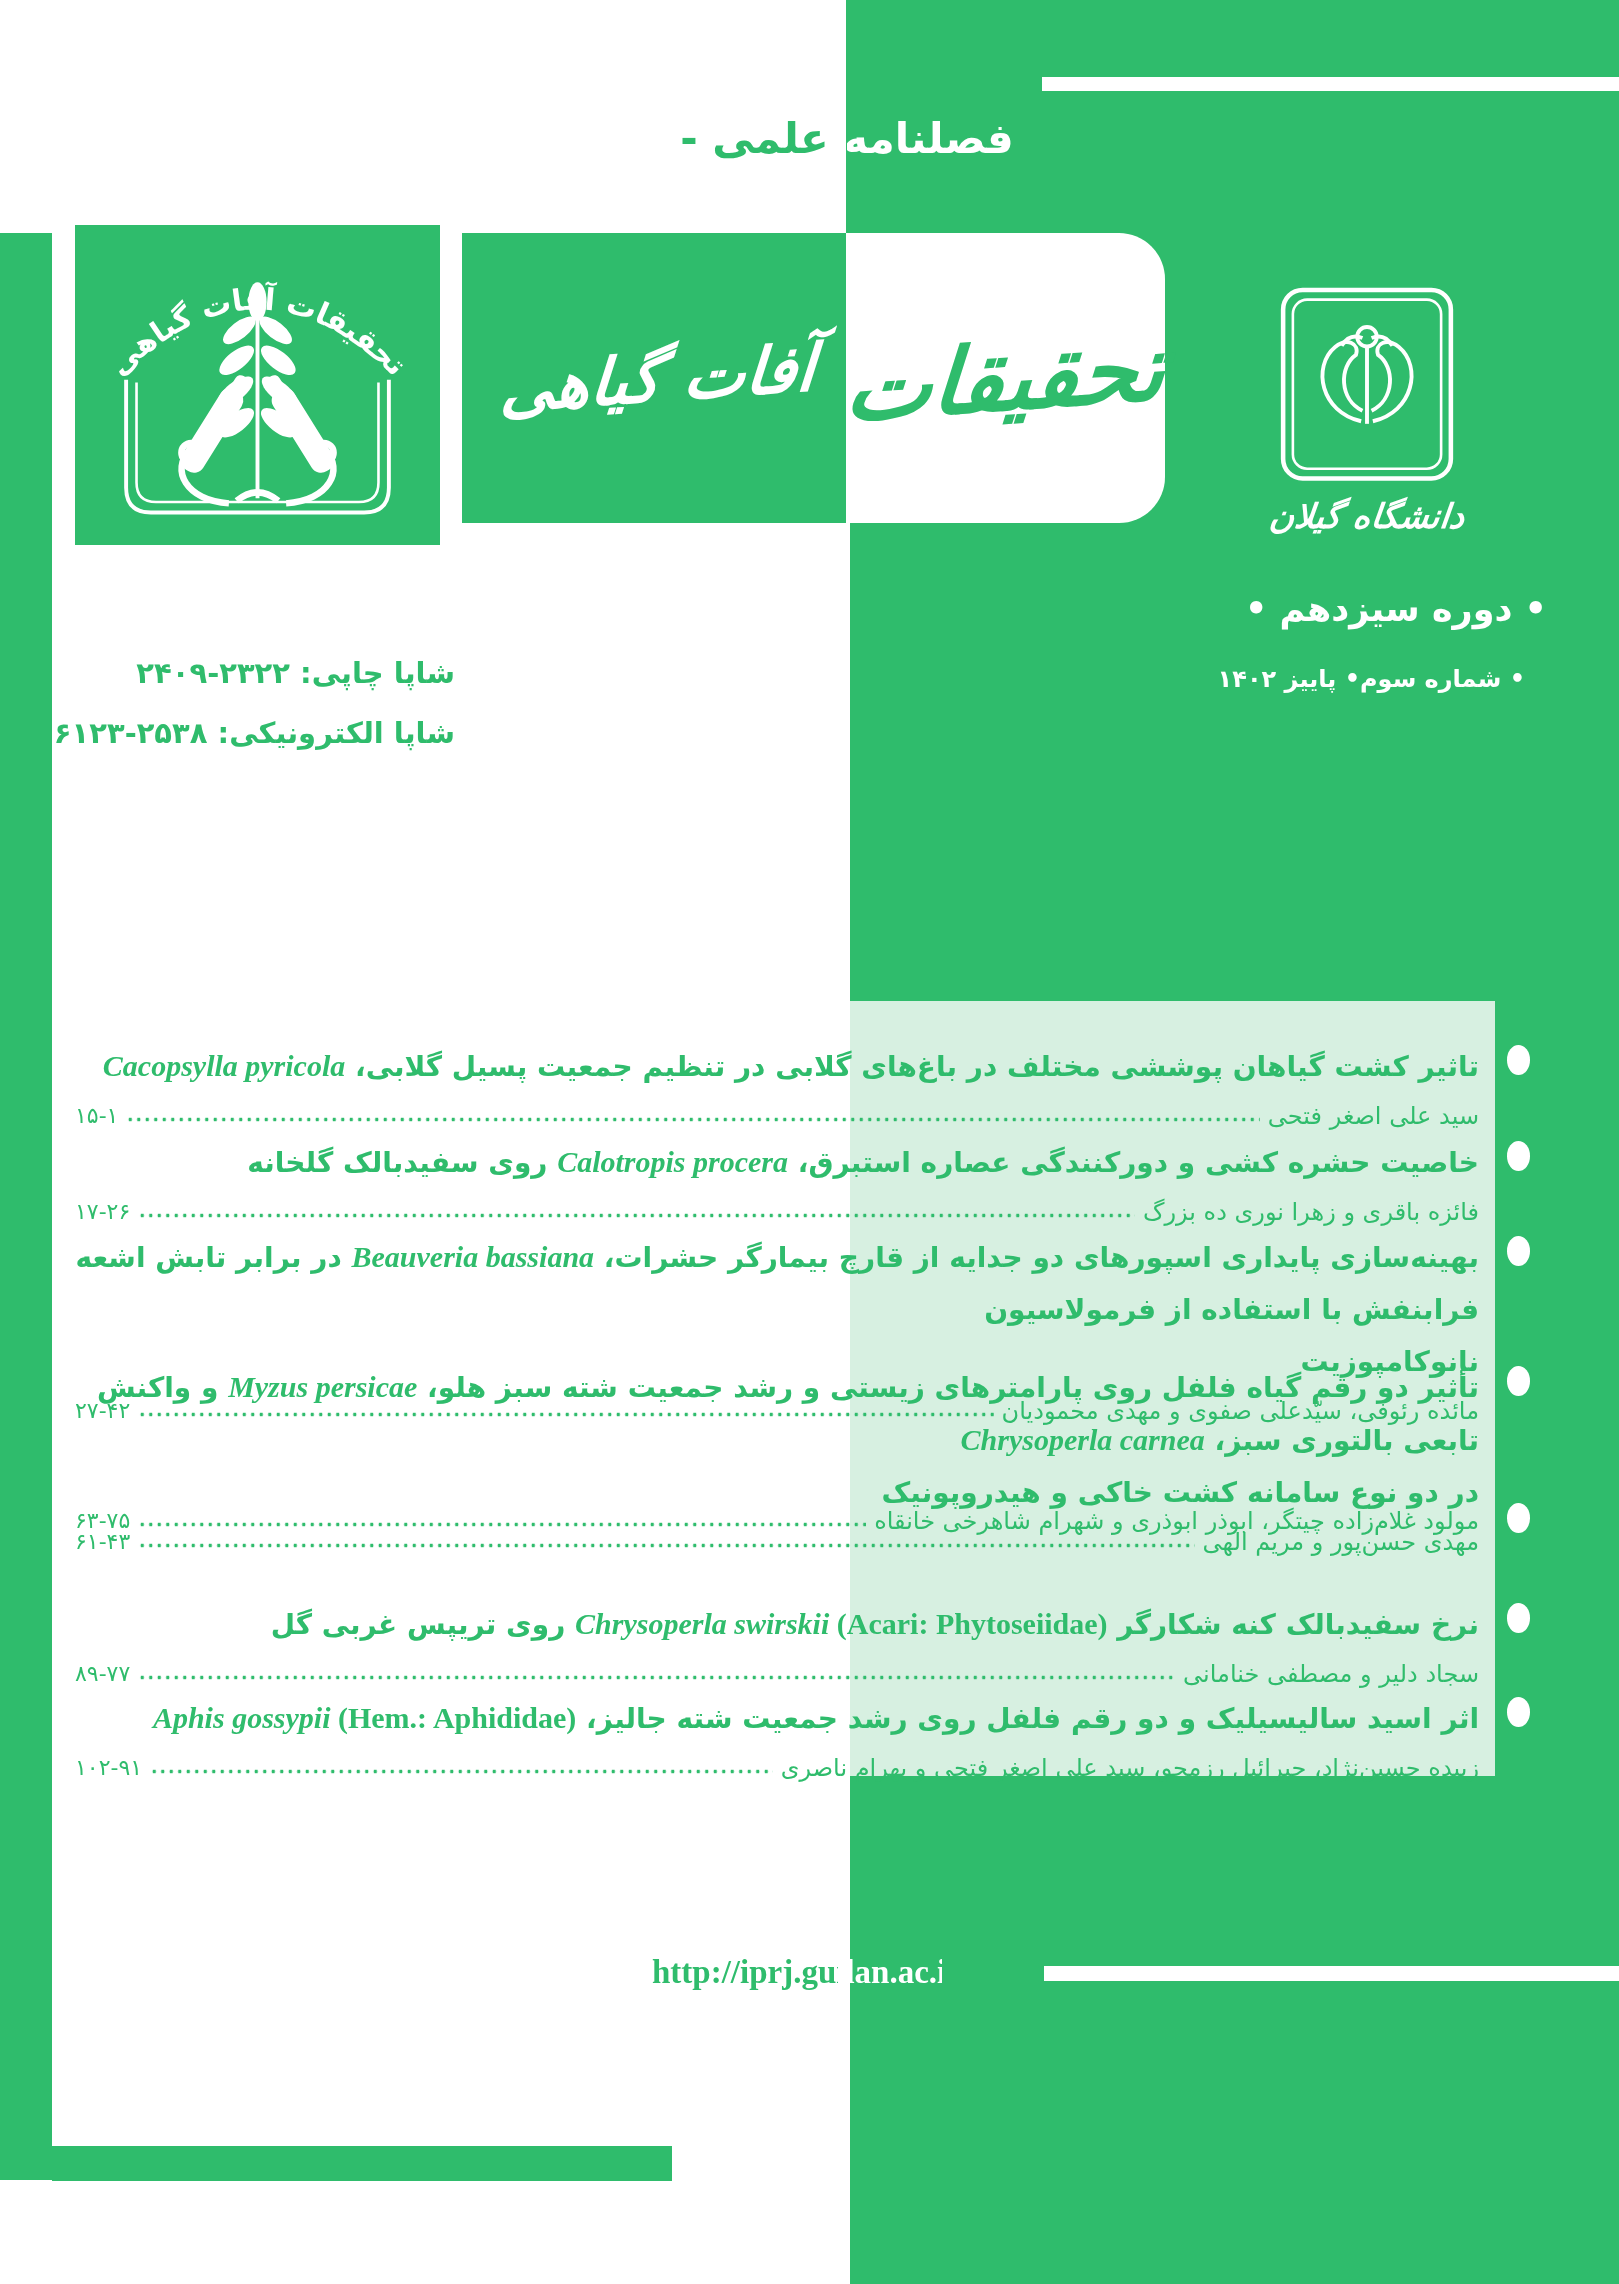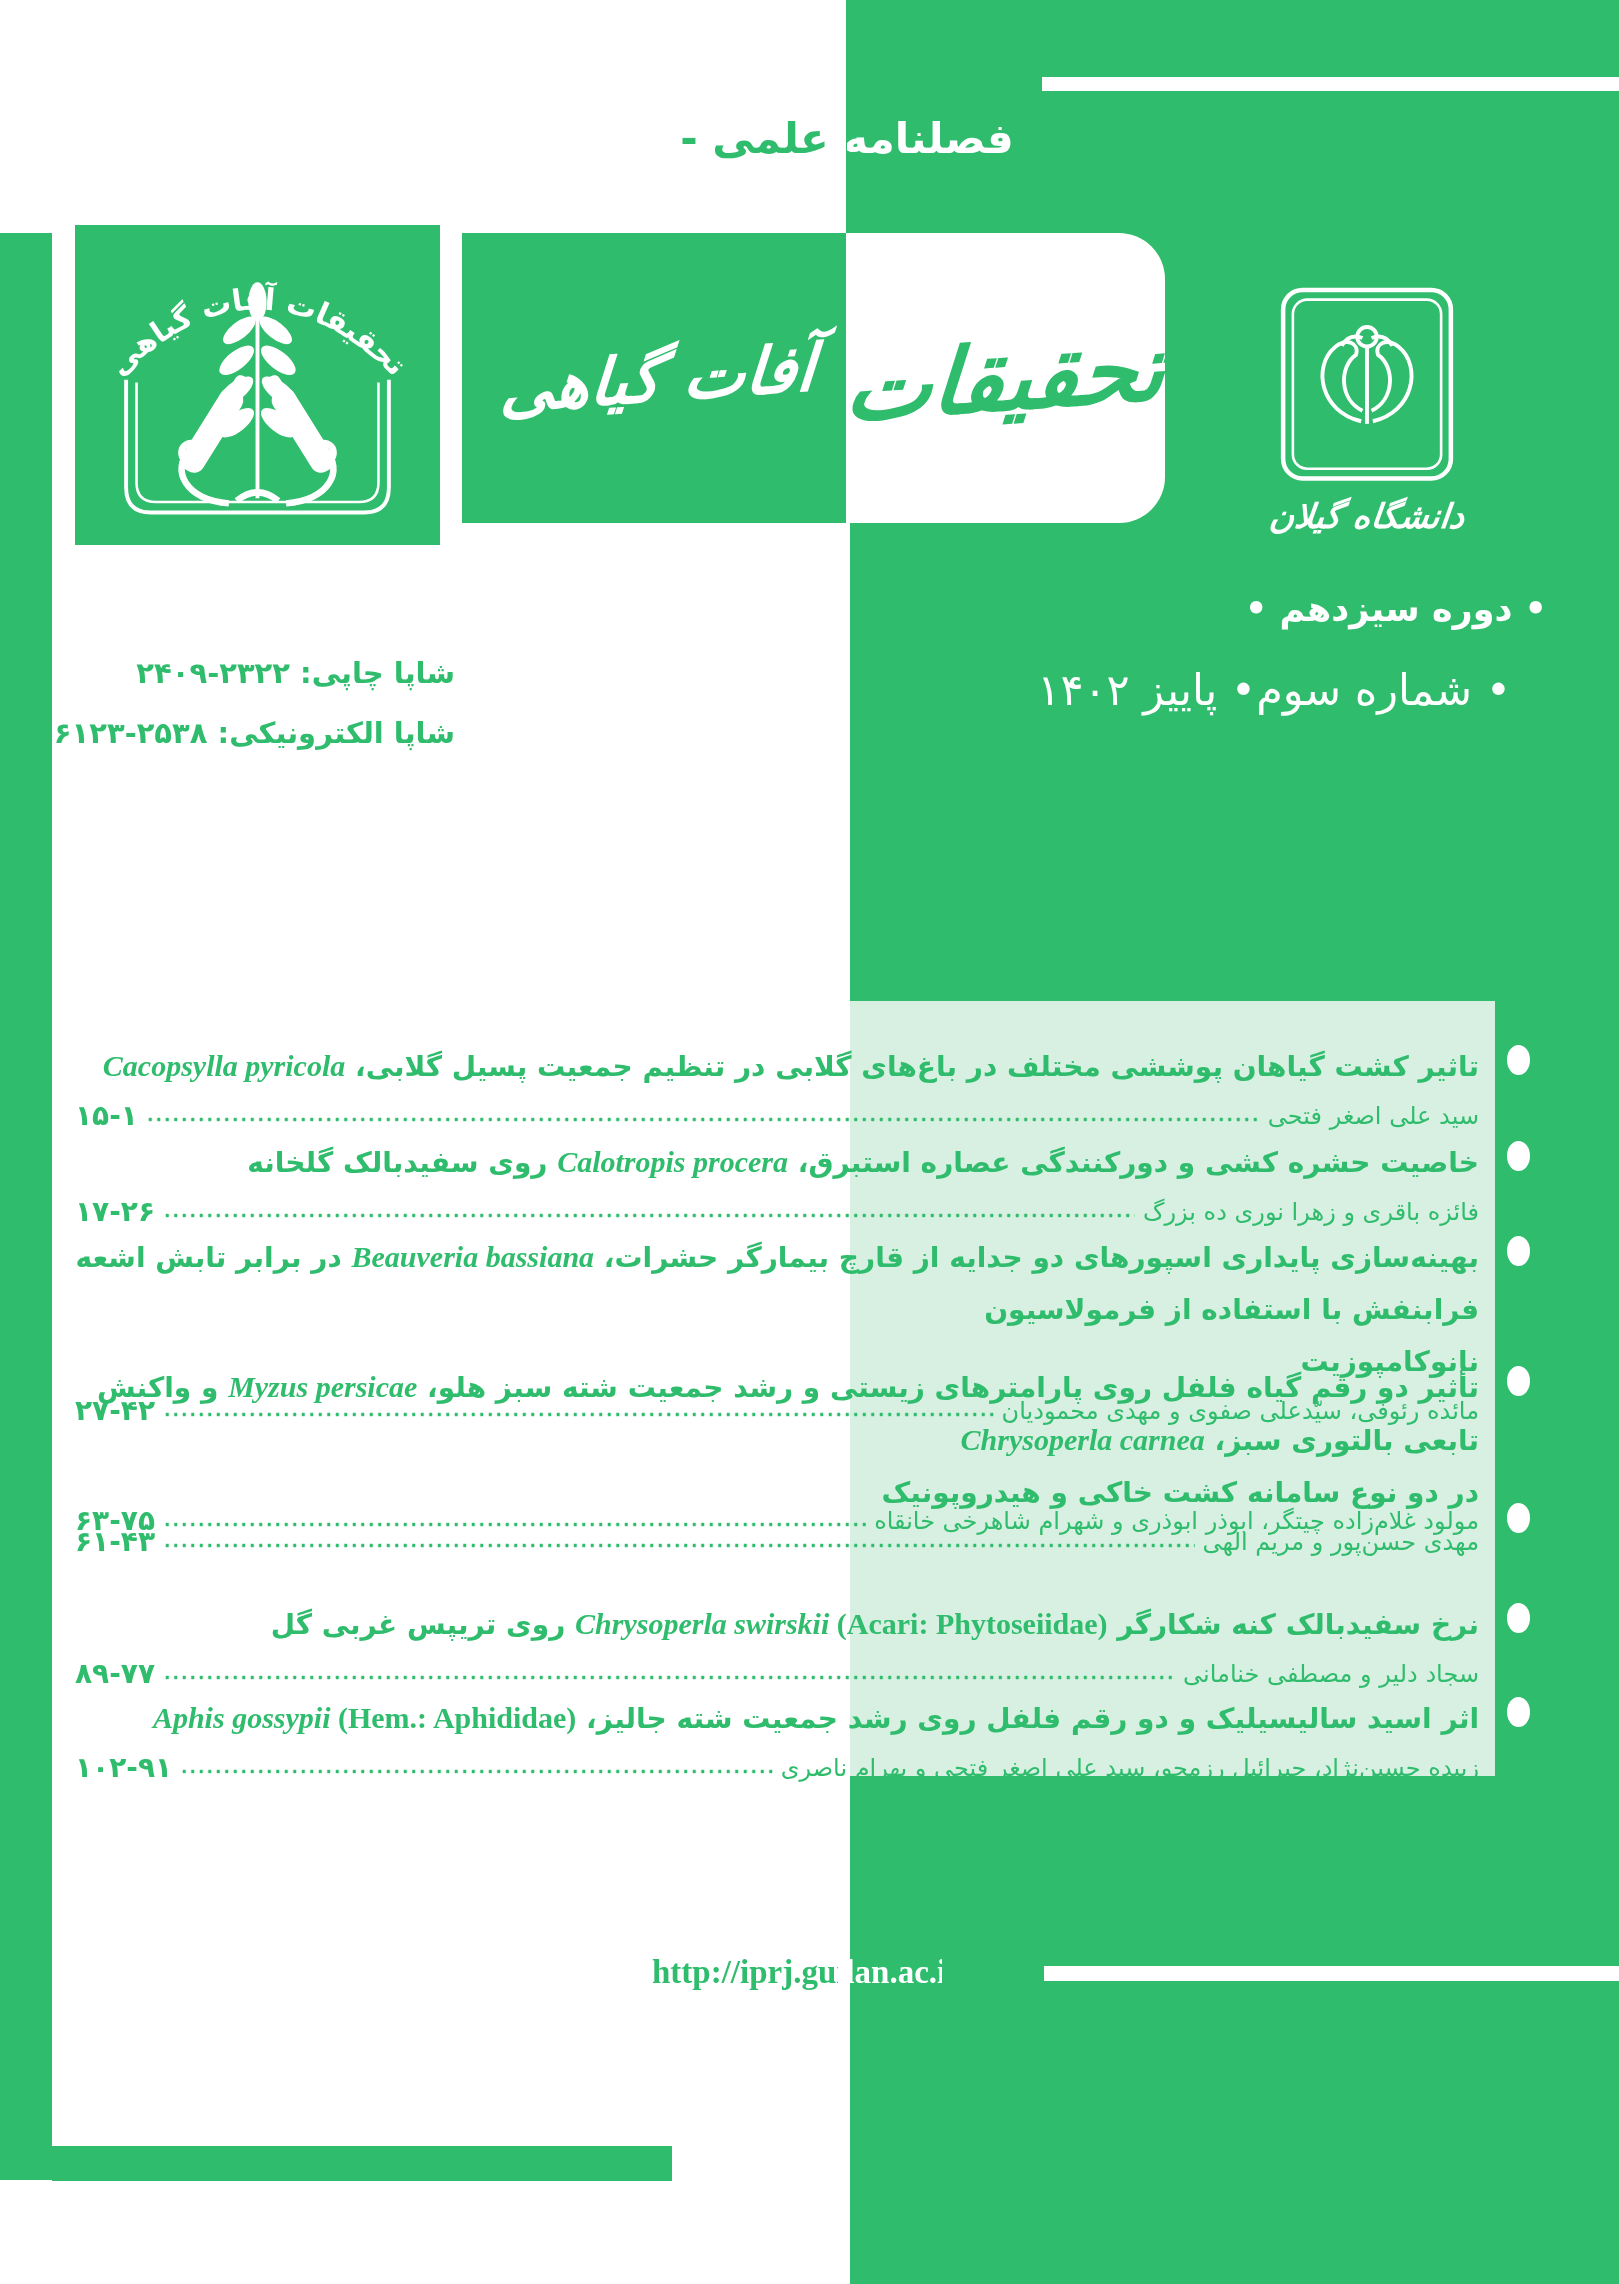--- a/index.html
+++ b/index.html
@@ -39,21 +39,21 @@
   .mast-green .callig{color:var(--white);font-size:65px}
   .mast-white .callig{color:var(--green);font-size:91px}
 
   
   .univ{left:1279px;top:286px;width:176px;height:197px}
   .univ-name{left:1240px;top:496px;width:254px;text-align:center;color:var(--white);
     font-size:34px;font-weight:bold;font-style:italic;transform:skewX(-6deg);direction:rtl}
 
   
   .vol-line{right:72px;top:589px;color:var(--white);font-size:35px;font-weight:bold;direction:rtl;white-space:nowrap}
-  .num-line{right:108px;top:665px;color:var(--white);font-size:43px;font-weight:normal;direction:rtl;white-space:nowrap}
+  .num-line{right:94px;top:665px;color:var(--white);font-size:24px;font-weight:bold;direction:rtl;white-space:nowrap}
 
   
   .issn{left:90px;top:656px;direction:rtl;text-align:right;color:var(--green);
     font-size:29px;font-weight:bold;width:365px}
   .issn div{margin-bottom:26px;white-space:nowrap;}
 
   
   .toc-panel{left:850px;top:1001px;width:645px;height:775px;background:var(--light)}
   .toc-entry{position:absolute;left:75px;width:1404px;direction:rtl;color:var(--green)}
   .toc-entry:nth-of-type(1){top:1040px}
@@ -63,21 +63,21 @@
   .toc-entry:nth-of-type(5){top:1498px}
   .toc-entry:nth-of-type(6){top:1598px}
   .toc-entry:nth-of-type(7){top:1692px}
   .t1,.t2{font-size:28px;font-weight:bold;line-height:52px;text-align:right}
   .t1 .la,.t1 .ro{font-family:"Liberation Serif",serif;font-size:30px;font-weight:bold}
   .t1 .la{font-style:italic}
   .authors-row{display:flex;align-items:flex-end;margin-top:3.9px;height:36px}
   .authors{font-size:24px;line-height:34px;white-space:nowrap}
   .dots{flex:1;margin:0 7.8px;align-self:stretch;
     background:radial-gradient(circle,var(--green) 1.7px,transparent 2px) 0 calc(100% - 10.4px)/8.5px 6.5px repeat-x}
-  .pages{font-size:28px;font-weight:bold;direction:ltr;unicode-bidi:bidi-override;white-space:nowrap;line-height:34px}
+  .pages{font-size:22px;font-weight:normal;direction:ltr;unicode-bidi:bidi-override;white-space:nowrap;line-height:34px}
   .bullet{position:absolute;right:-51px;top:5.2px;width:23.4px;height:30px;border-radius:50%;background:var(--white)}
 
   
   .url-wrap{left:652px;top:1949px;width:290px;height:47px;line-height:47px;text-align:center;
     font-family:"Liberation Serif",serif;font-size:33px;font-weight:bold}
   .url-wrap span{position:absolute;left:0;top:0;width:100%;height:100%}
   .url-left{color:var(--green);clip-path:inset(0 calc(100% - 186px) 0 0)}
   .url-right{color:var(--white);clip-path:inset(0 0 0 186px)}
 </style>
 </head>

